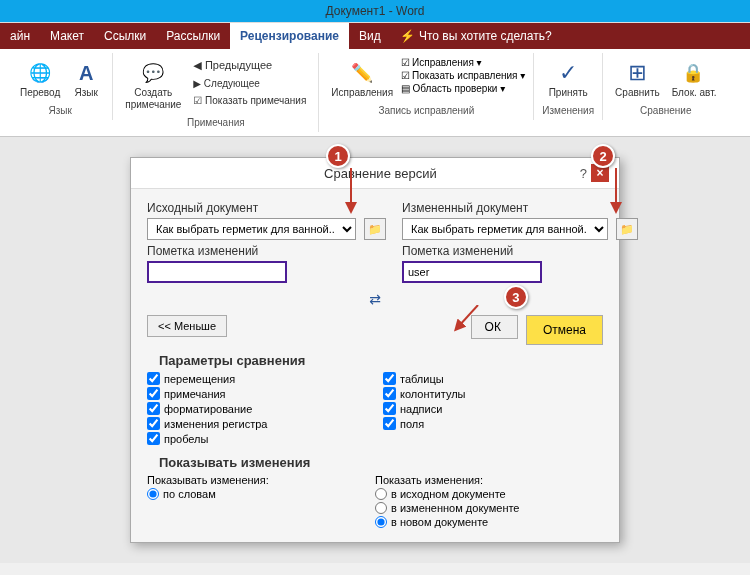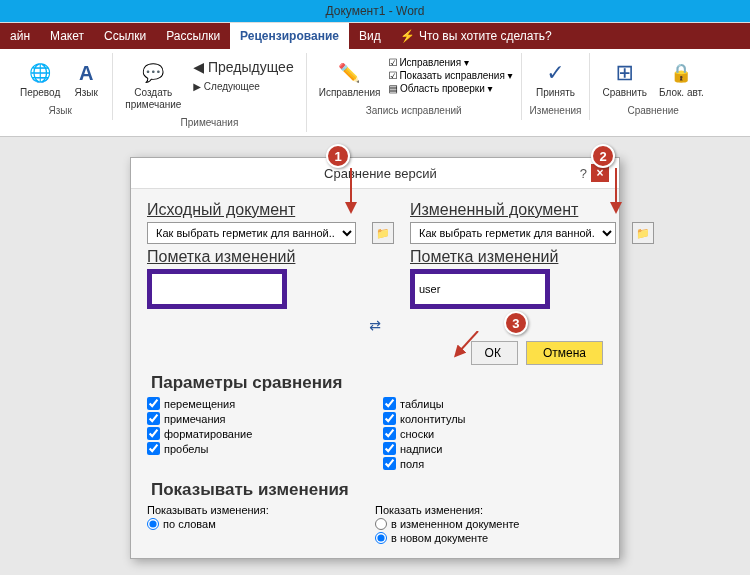--- a/index.html
+++ b/index.html
@@ -138,46 +138,45 @@
     }
     .dialog-row {
       display: flex;
       gap: 16px;
       margin-bottom: 8px;
     }
     .dialog-col {
       flex: 1;
     }
     .field-label {
-      font-size: 16px;
+      font-size: 12px;
       color: #333;
       margin-bottom: 3px;
-      text-decoration: underline;
     }
     .field-row {
       display: flex;
       align-items: center;
-      gap: 16px;
+      gap: 8px;
       justify-content: flex-end;
     }
     .field-select {
       flex: 1;
       border: 1px solid #999;
       padding: 2px 4px;
       font-size: 11px;
       background: #fff;
       height: 22px;
     }
     .field-input {
       flex: 1;
-      border: 5px solid #4c1d95;
+      border: 2px solid #4c1d95;
       padding: 2px 4px;
       font-size: 11px;
       background: #fff;
-      height: 40px;
+      height: 22px;
     }
     .field-btn {
       width: 22px;
       height: 22px;
       border: 1px solid #999;
       background: #f0f0f0;
       cursor: pointer;
       display: flex;
       align-items: center;
       justify-content: center;
@@ -206,24 +205,24 @@
       background: #fde047;
       cursor: pointer;
     }
     .btn-primary {
       background: #f0f0f0;
       padding-left: 13px;
     }
 
     
     .section-title {
-      font-size: 17px;
+      font-size: 13px;
       color: #333;
       font-weight: 600;
-      margin: 6px 0 4px 4px;
+      margin: 6px 0 4px 12px;
     }
     .checkbox-grid {
       display: flex;
       gap: 16px;
     }
     .checkbox-col {
       flex: 1;
     }
     .checkbox-item {
       display: flex;
@@ -328,24 +327,27 @@
   </div>
 
   <div class="ribbon-group">
     <div class="ribbon-btn-row">
       <div class="ribbon-btn">
         <div class="ribbon-icon">💬</div>
         <div class="ribbon-btn-label">Создать<br>примечание</div>
       </div>
       <div style="display:flex;flex-direction:column;gap:2px;">
         <div class="ribbon-btn" style="flex-direction:row;align-items:center;">
-          <div style="font-size:14px;color:#333;">◀ Предыдущее</div>
+          <div style="font-size:11px;color:#333;">◀ Предыдущее</div>
         </div>
         <div class="ribbon-btn" style="flex-direction:row;align-items:center;">
           <div style="font-size:10px;color:#333;">▶ Следующее</div>
+        </div>
+        <div class="ribbon-btn" style="flex-direction:row;align-items:center;">
+          <div style="font-size:10px;color:#333;">☑ Показать примечания</div>
         </div>
       </div>
     </div>
     <div class="ribbon-group-label">Примечания</div>
   </div>
 
   <div class="ribbon-group">
     <div class="ribbon-btn-row">
       <div class="ribbon-btn">
         <div class="ribbon-icon">✏️</div>
@@ -463,20 +465,21 @@
             <input type="text" class="field-input" value="user" style="width: 140px;">
           </div>
         </div>
       </div>
 
       <div class="swap-row">
         <span class="swap-btn">⇄</span>
       </div>
 
       <div class="dialog-buttons">
+        <button class="btn-less">&lt;&lt; Меньше</button>
         <div style="flex:1;"></div>
 
         <div style="position:relative;display:inline-block;">
           <div class="annotation" style="position:absolute;top:-30px;right:-10px;">
             <span>3</span>
           </div>
           <svg style="position:absolute;top:-10px;right:30px;pointer-events:none;z-index:9;" width="40" height="30">
             <defs>
                 <marker id="a3" markerWidth="6" markerHeight="6" refX="3" refY="3" orient="auto">
                   <path d="M0,0 L6,3 L0,6 Z" fill="#c0392b"></path>
@@ -499,35 +502,35 @@
           <div class="checkbox-item">
             <input type="checkbox" checked="" style="">
             <span>примечания</span>
           </div>
           <div class="checkbox-item">
             <input type="checkbox" checked="" style="">
             <span>форматирование</span>
           </div>
           <div class="checkbox-item">
             <input type="checkbox" checked="" style="">
+            <span>изменения регистра</span>
+          </div>
+          <div class="checkbox-item">
+            <input type="checkbox" checked="" style="">
             <span>пробелы</span>
           </div>
         </div>
         <div class="checkbox-col">
           <div class="checkbox-item">
             <input type="checkbox" checked="" style="">
             <span>таблицы</span>
           </div>
           <div class="checkbox-item">
             <input type="checkbox" checked="" style="">
             <span>колонтитулы</span>
-          </div>
-          <div class="checkbox-item">
-            <input type="checkbox" checked="" style="">
-            <span>сноски</span>
           </div>
           <div class="checkbox-item">
             <input type="checkbox" checked="" style="">
             <span>надписи</span>
           </div>
           <div class="checkbox-item">
             <input type="checkbox" checked="" style="">
             <span>поля</span>
           </div>
         </div>
@@ -540,20 +543,24 @@
             <div style="font-size:11px;margin-bottom:2px;">Показывать изменения:</div>
             <div class="radio-item">
               <input type="radio" name="granularity" checked="" style="">
               <span>по словам</span>
             </div>
           </div>
           <div class="show-col">
             <div style="font-size:11px;margin-bottom:2px;">Показать изменения:</div>
             <div class="radio-item">
               <input type="radio" name="location" style="">
+              <span>в исходном документе</span>
+            </div>
+            <div class="radio-item">
+              <input type="radio" name="location" style="">
               <span>в измененном документе</span>
             </div>
             <div class="radio-item">
               <input type="radio" name="location" checked="" style="">
               <span>в новом документе</span>
             </div>
           </div>
         </div>
       </div>
     </div>

